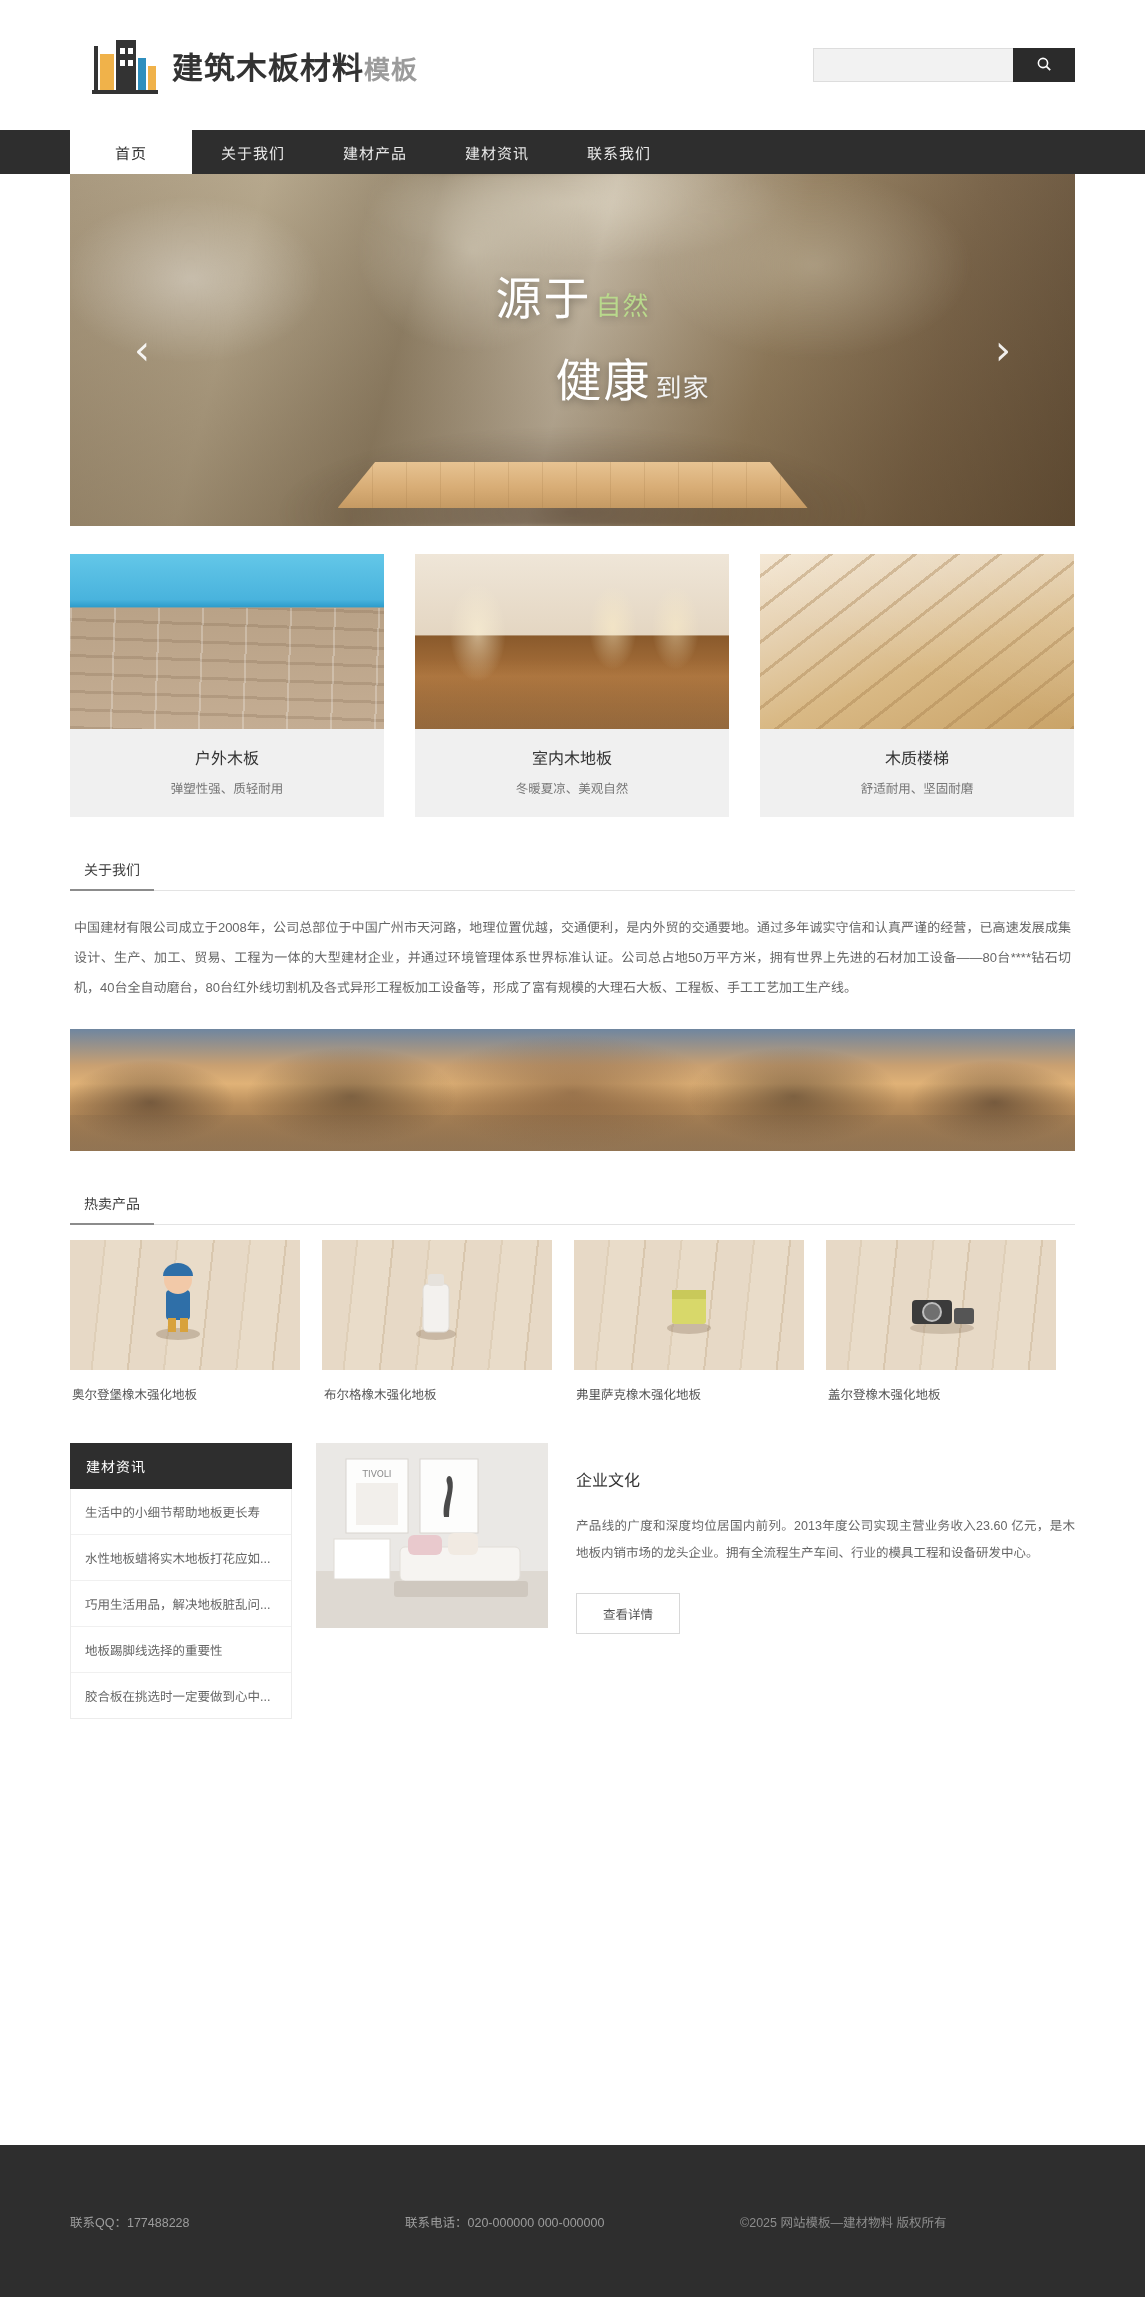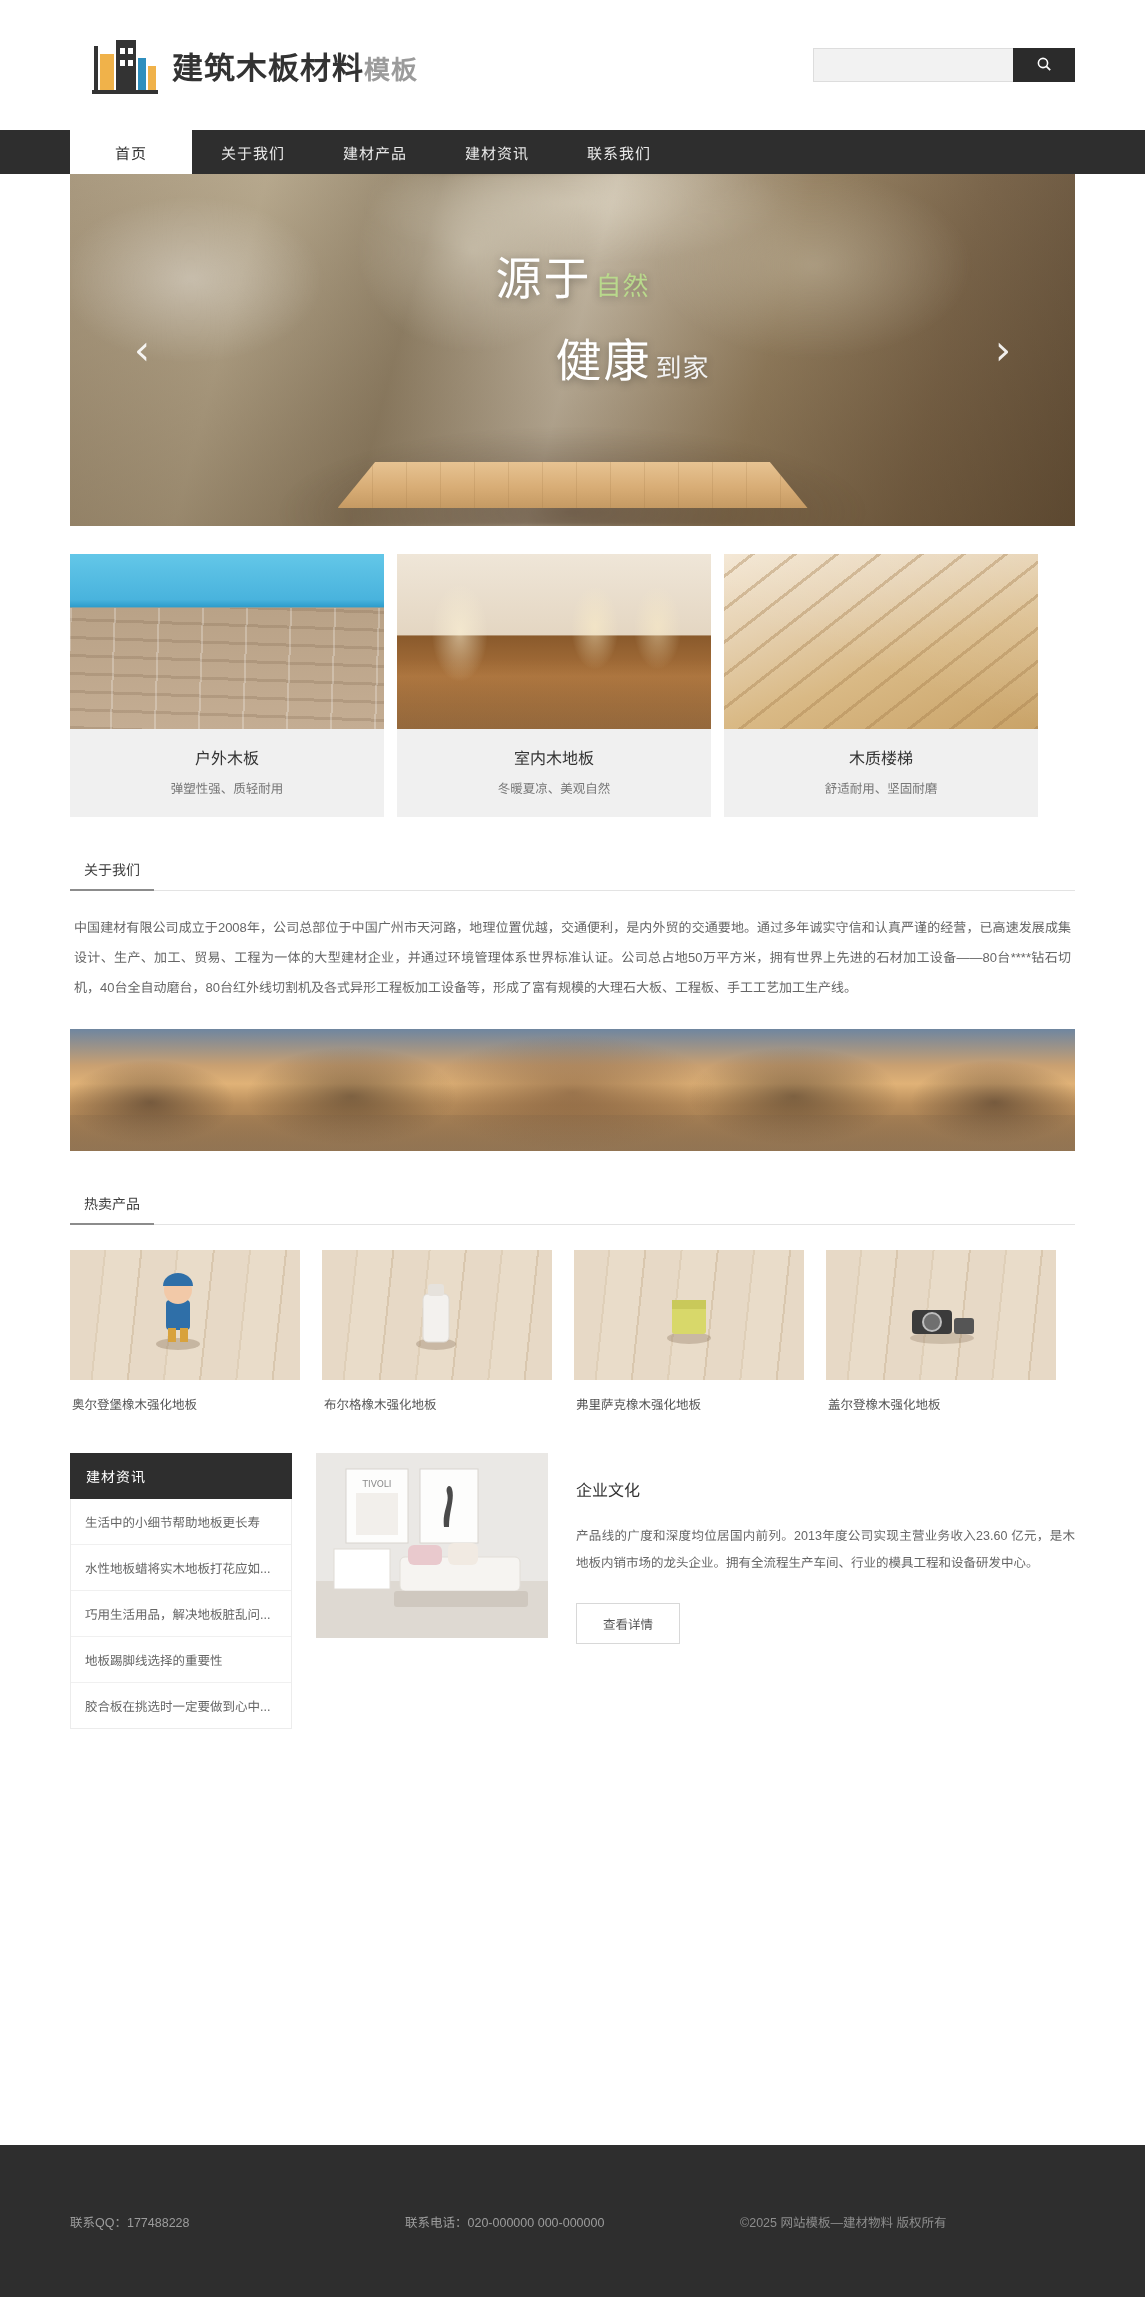--- a/index.html
+++ b/index.html
@@ -77,21 +77,21 @@
     position: absolute; left: 50%; transform: translateX(-50%);
     bottom: 18px; width: 470px; height: 46px;
     background: linear-gradient(180deg, #e7c392 0%, #d8ad76 55%, #c59a63 100%);
     box-shadow: 0 16px 34px rgba(0,0,0,.35);
     clip-path: polygon(8% 0, 92% 0, 100% 100%, 0% 100%);
   }
   .banner-floor::after{
     content:""; position:absolute; inset:0;
     background: repeating-linear-gradient(90deg, rgba(160,120,70,.22) 0 1px, transparent 1px 34px);
   }
-  .banner-text { position: absolute; left: 0; right: 0; top: 68px; text-align: center; }
+  .banner-text { position: absolute; left: 0; right: 0; top: 88px; text-align: center; }
   .bt-line1 { font-size: 0; }
   .bt-big {
     font-size: 46px; color: #ffffff; font-weight: 500; letter-spacing: 2px;
     text-shadow: 0 2px 8px rgba(0,0,0,.35);
     font-family: "DejaVu Sans", sans-serif;
   }
   .bt-small {
     font-size: 26px; color: #b9d98c; letter-spacing: 1px; margin-left: 4px;
     text-shadow: 0 2px 8px rgba(0,0,0,.3);
     font-family: "DejaVu Sans", sans-serif;
@@ -105,21 +105,21 @@
   .banner-arrow {
     position: absolute; top: 50%; transform: translateY(-50%);
     font-size: 40px; color: rgba(255,255,255,.9); cursor: pointer;
     width: 40px; text-align: center; user-select: none;
     font-family: "DejaVu Sans", sans-serif; line-height: 1;
   }
   .arrow-left { left: 52px; }
   .arrow-right { right: 52px; }
 
   
-  .cats { width: 1005px; margin: 28px auto 0; display: flex; gap: 13px; }
+  .cats { width: 1005px; margin: 28px auto 0; display: flex; gap: 31px; }
   .cat { width: 314px; background: #f0f0f0; }
   .cat-img { height: 175px; width: 100%; }
   .cat-body { padding: 16px 0 20px; text-align: center; }
   .cat-title { font-size: 16px; color: #333; margin-bottom: 9px; }
   .cat-desc { font-size: 12.5px; color: #777; }
 
   .img-outdoor {
     background:
       linear-gradient(180deg, #63c7e8 0%, #49b3dd 26%, #2f9ecd 30%, #b9a287 31%, #c4ad93 100%),
       #c4ad93;
@@ -184,21 +184,21 @@
       radial-gradient(ellipse 200px 80px at 50% 52%, rgba(90,60,40,.45), transparent 72%),
       radial-gradient(ellipse 150px 70px at 72% 55%, rgba(50,38,28,.5), transparent 70%),
       radial-gradient(ellipse 120px 60px at 92% 60%, rgba(60,45,35,.55), transparent 70%);
   }
   .about-img::after{
     content:""; position:absolute; left:0; right:0; bottom:0; height:36px;
     background: linear-gradient(180deg, rgba(120,95,70,.2), rgba(150,125,95,.55));
   }
 
   
-  .prods { width: 1005px; margin: 25px auto 0; display: flex; gap: 22px; }
+  .prods { width: 1005px; margin: 15px auto 0; display: flex; gap: 22px; }
   .prod { width: 230px; }
   .prod-img { width: 230px; height: 130px; position: relative; overflow: hidden; }
   .wood-bg {
     background: repeating-linear-gradient(96deg,
       #e7d9c6 0 34px, #dfcfb8 34px 36px, #e9dcc9 36px 70px, #d9c7ae 70px 72px);
   }
   .prod-caption { font-size: 12.5px; color: #555; padding: 14px 2px 0; }
   .obj { position: absolute; }
 
   

